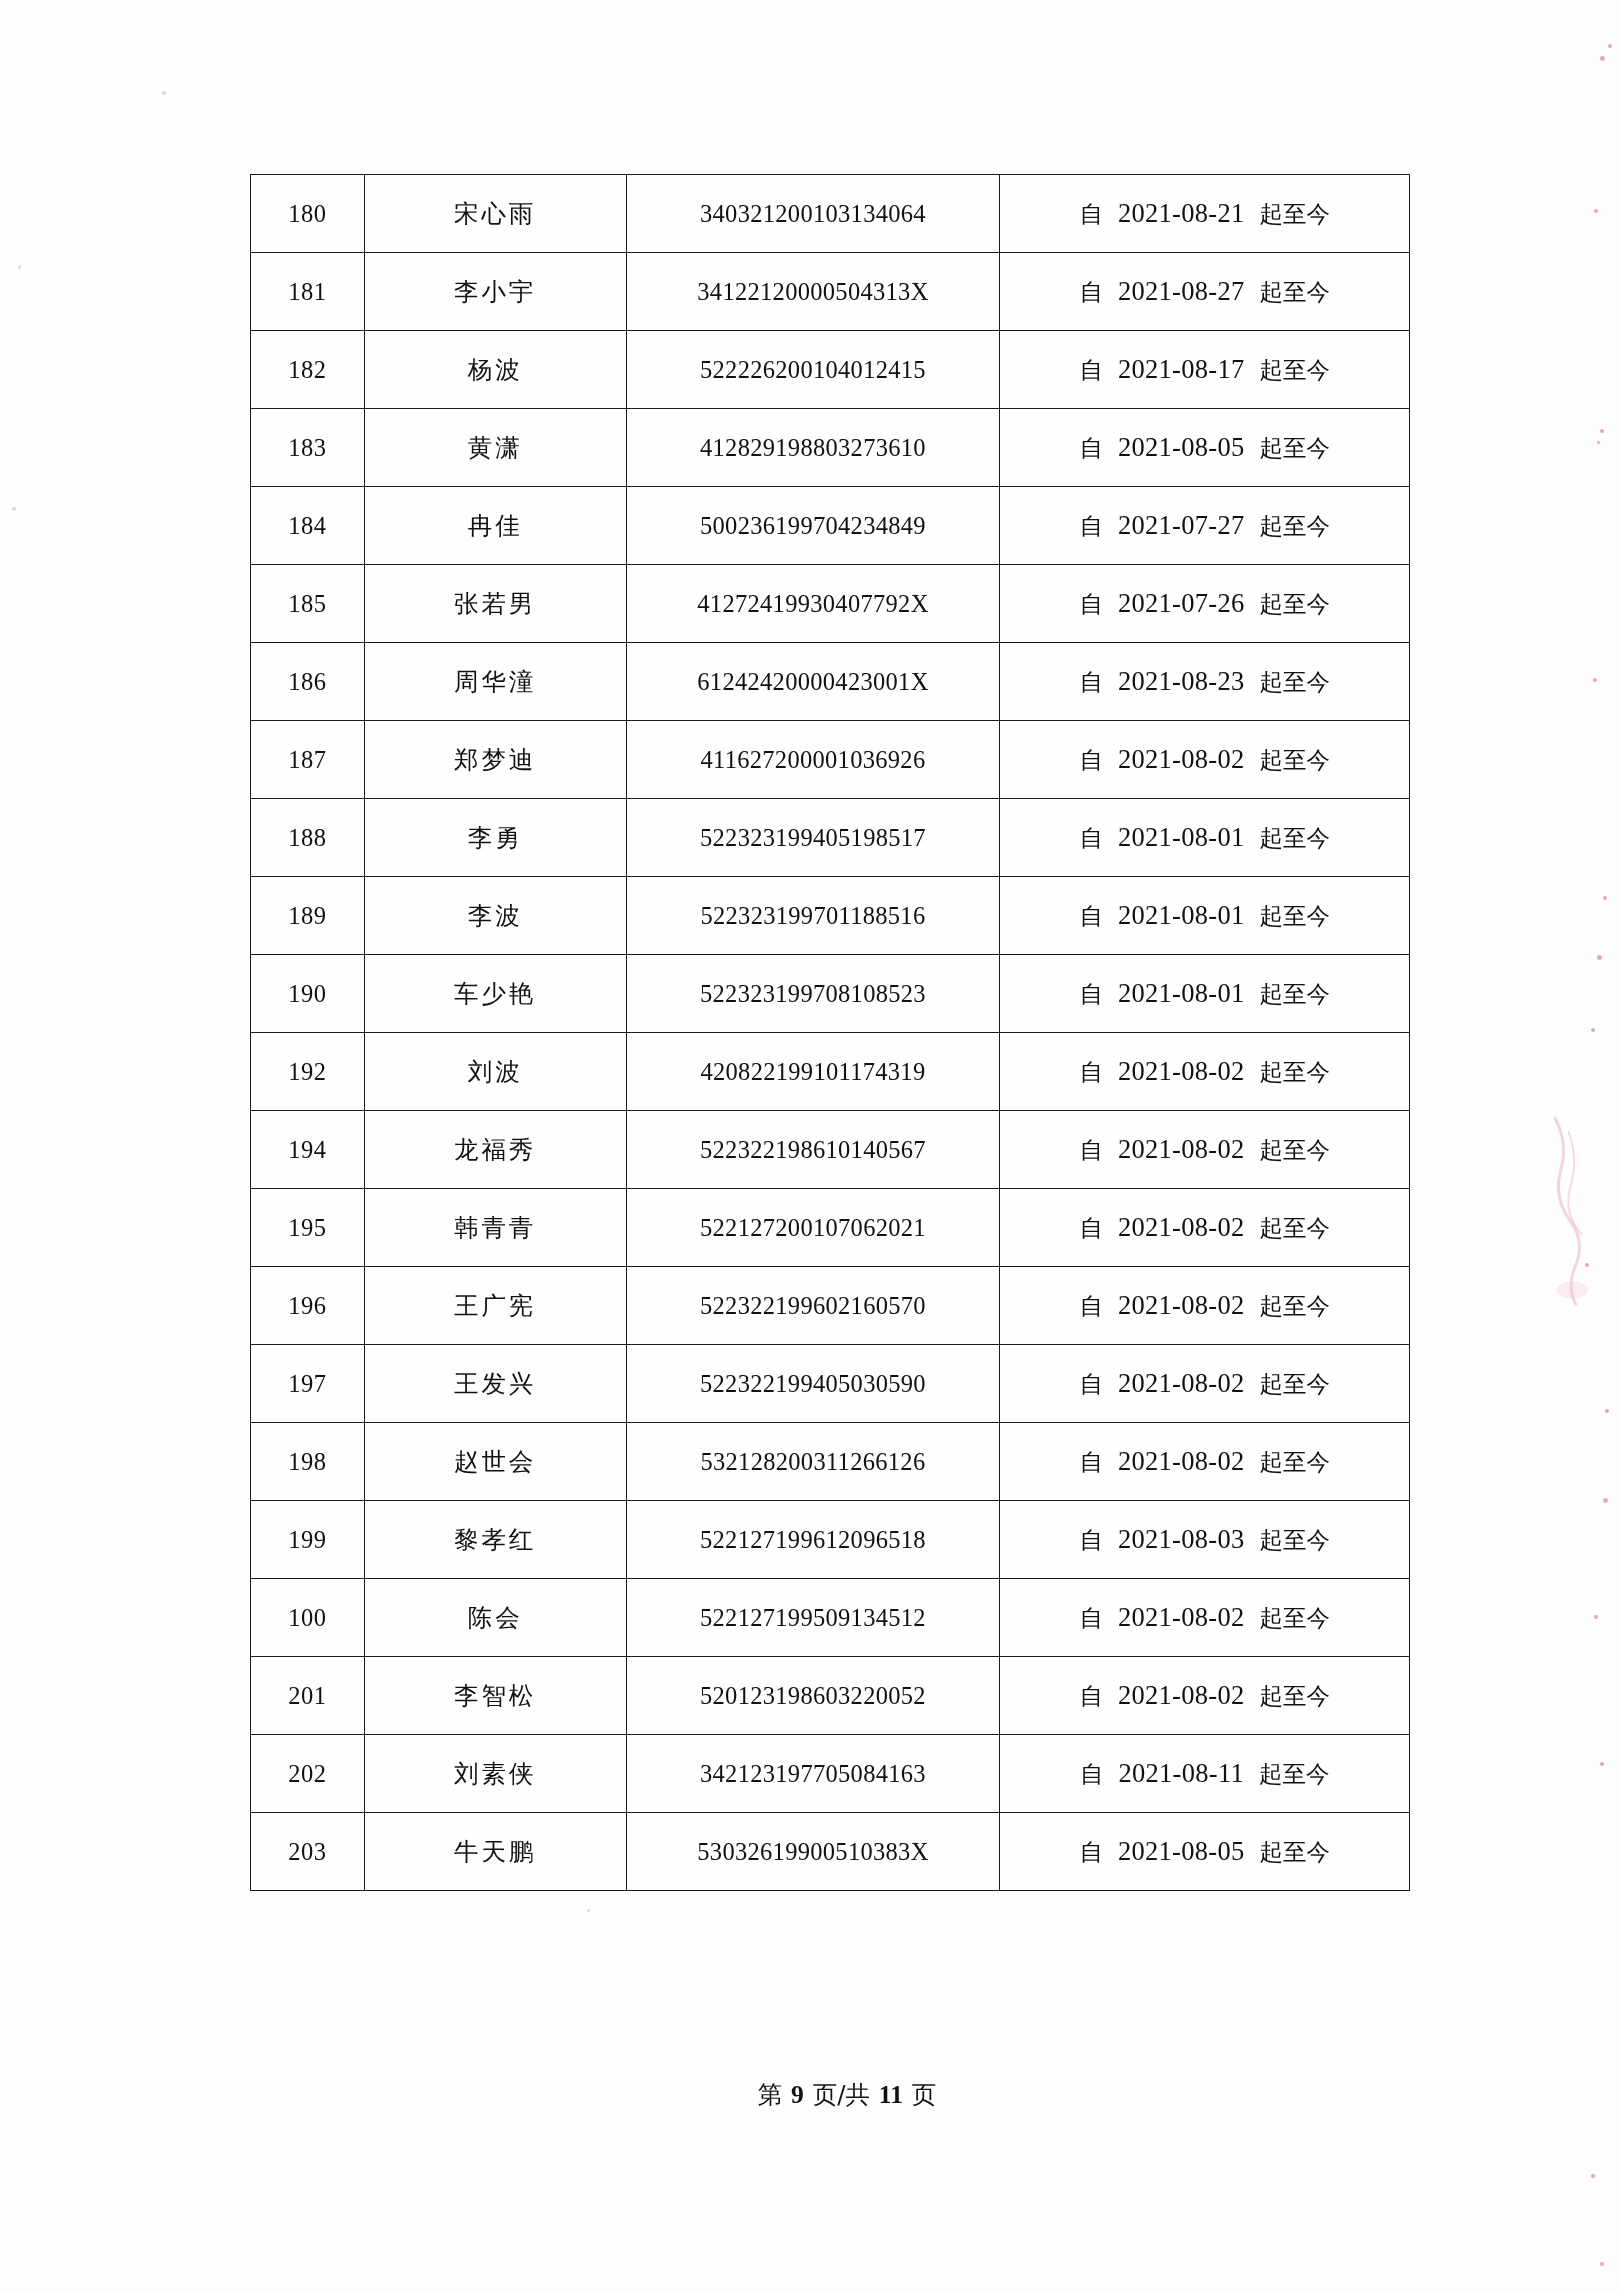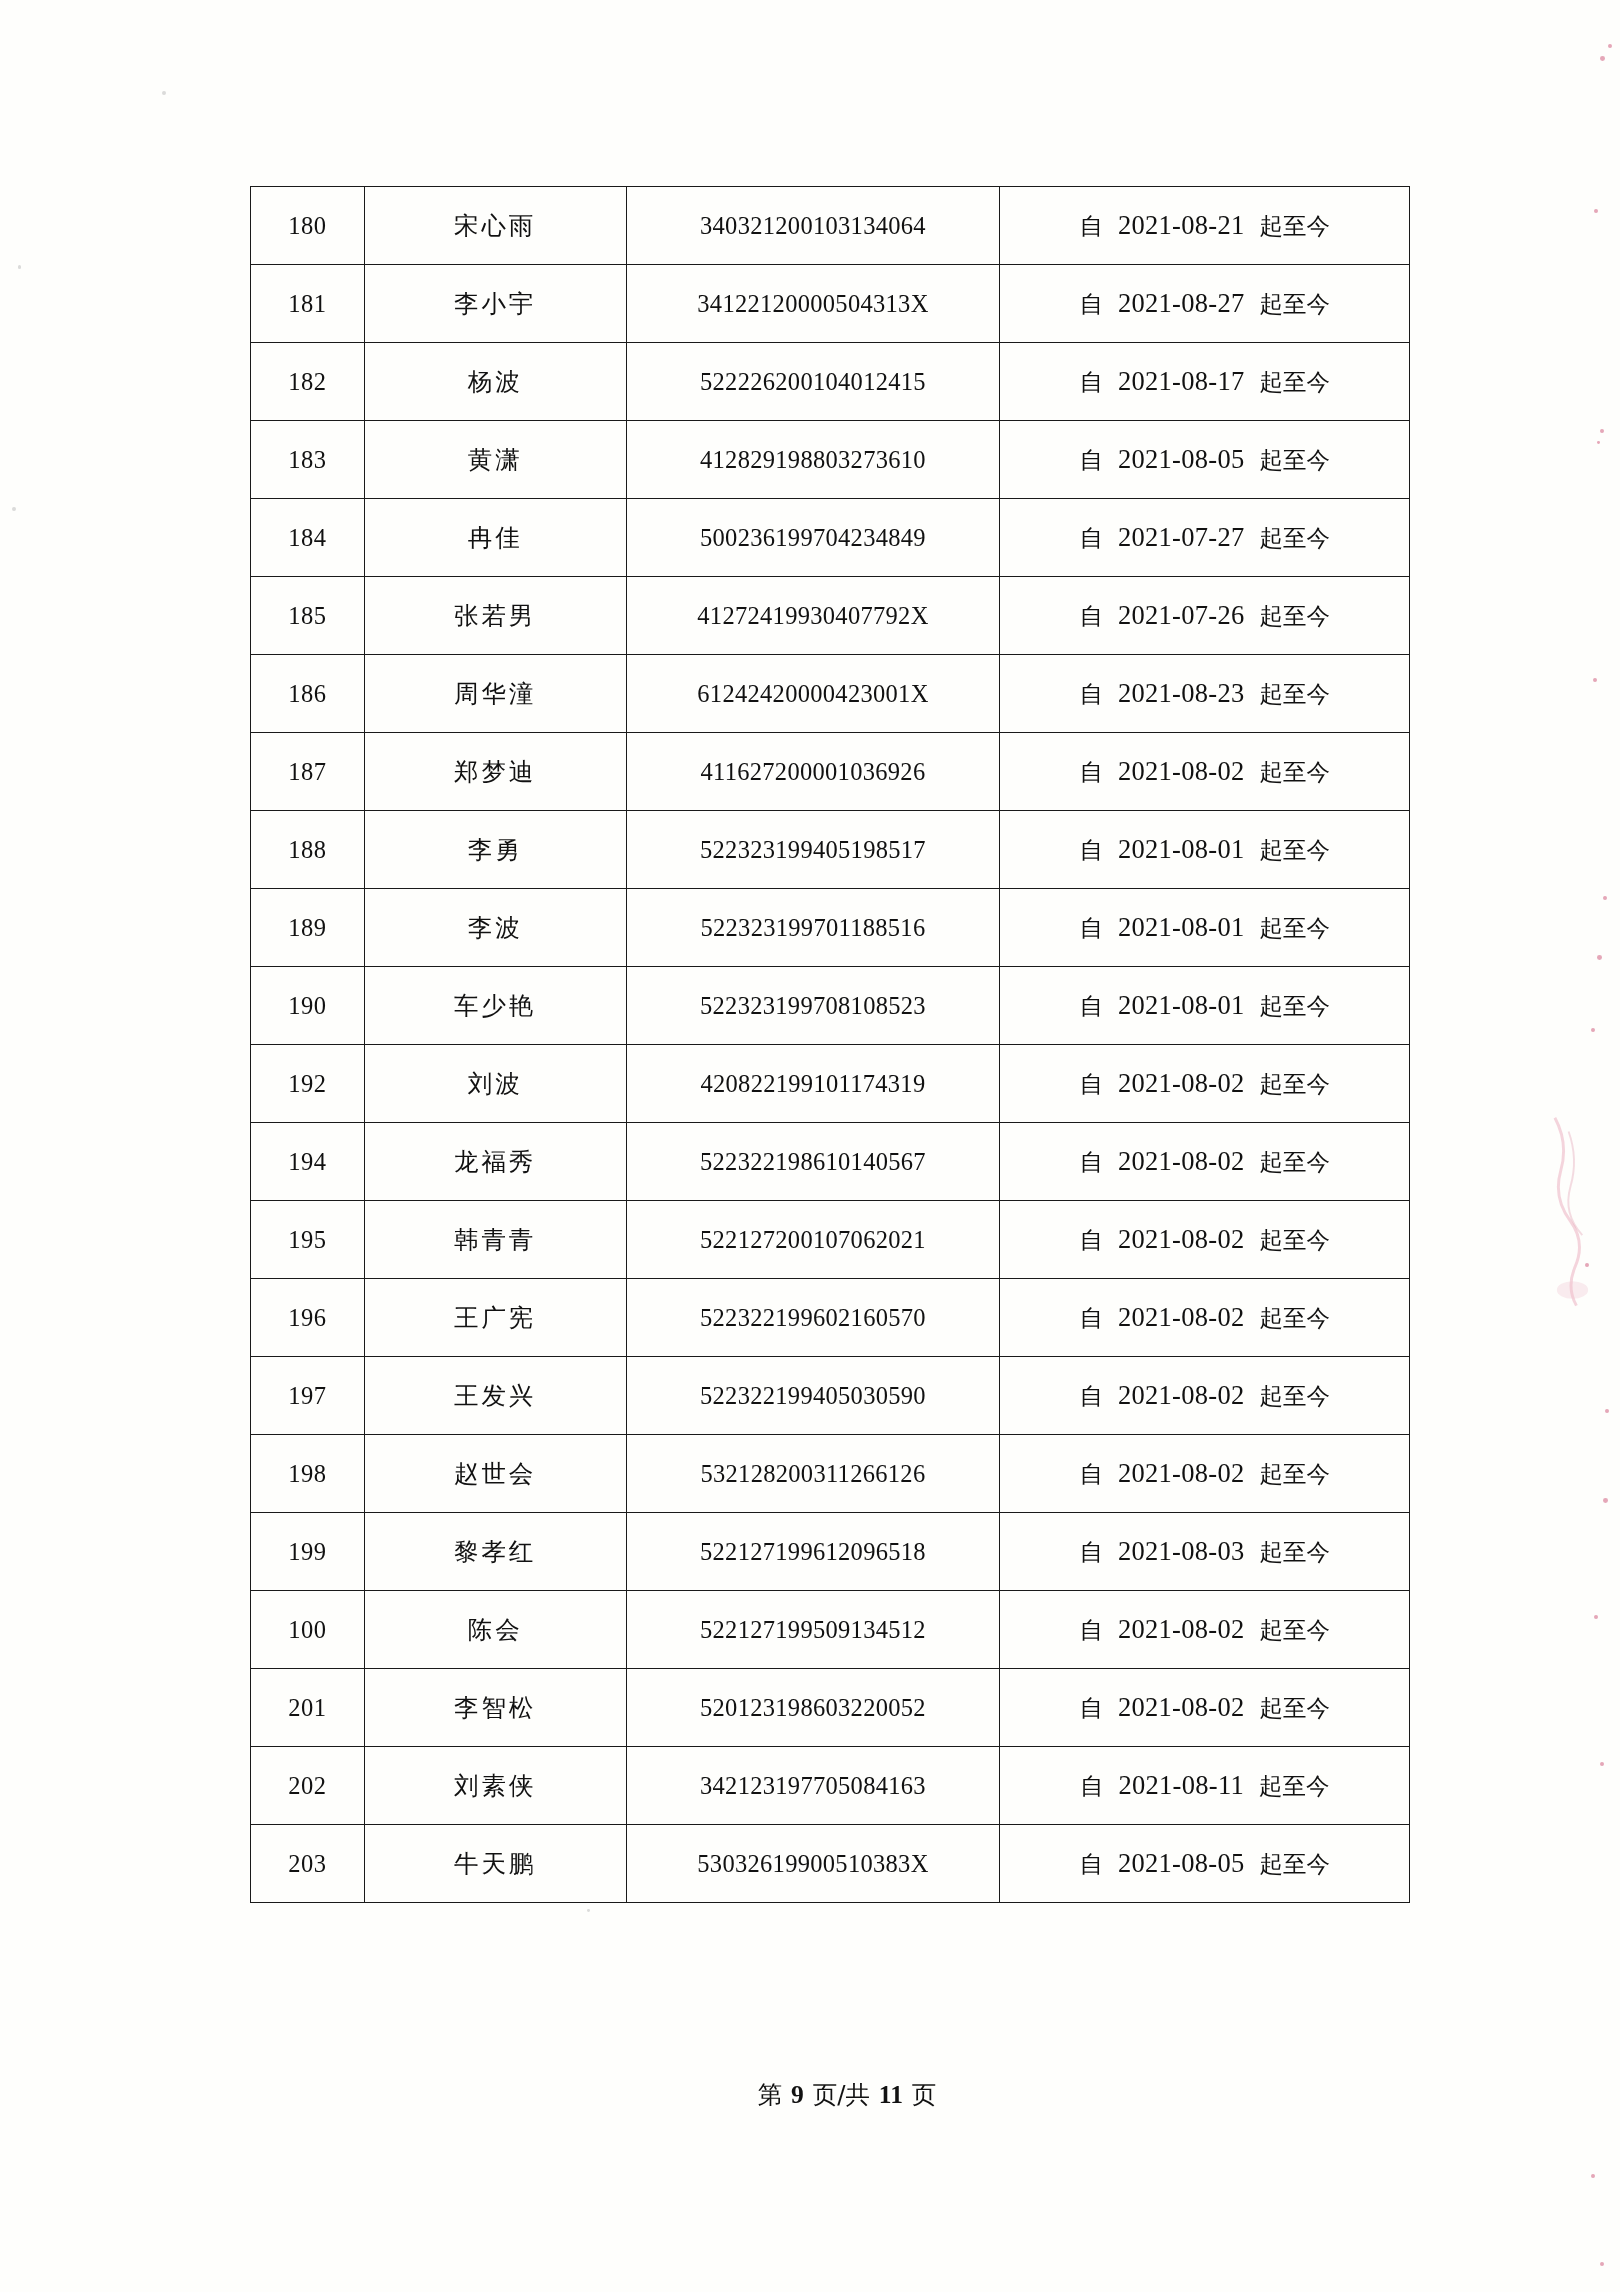--- a/index.html
+++ b/index.html
@@ -18,21 +18,21 @@
   
   .page {
     position: absolute;
     inset: 0;
     background: #fefefc;
   }
 
   .doc-table-wrap {
     position: absolute;
     left: 250px;
-    top: 186px;
+    top: 174px;
     width: 1123px;
   }
 
   table.doc-table {
     border-collapse: collapse;
     width: 100%;
     table-layout: fixed;
   }
 
   table.doc-table td {

